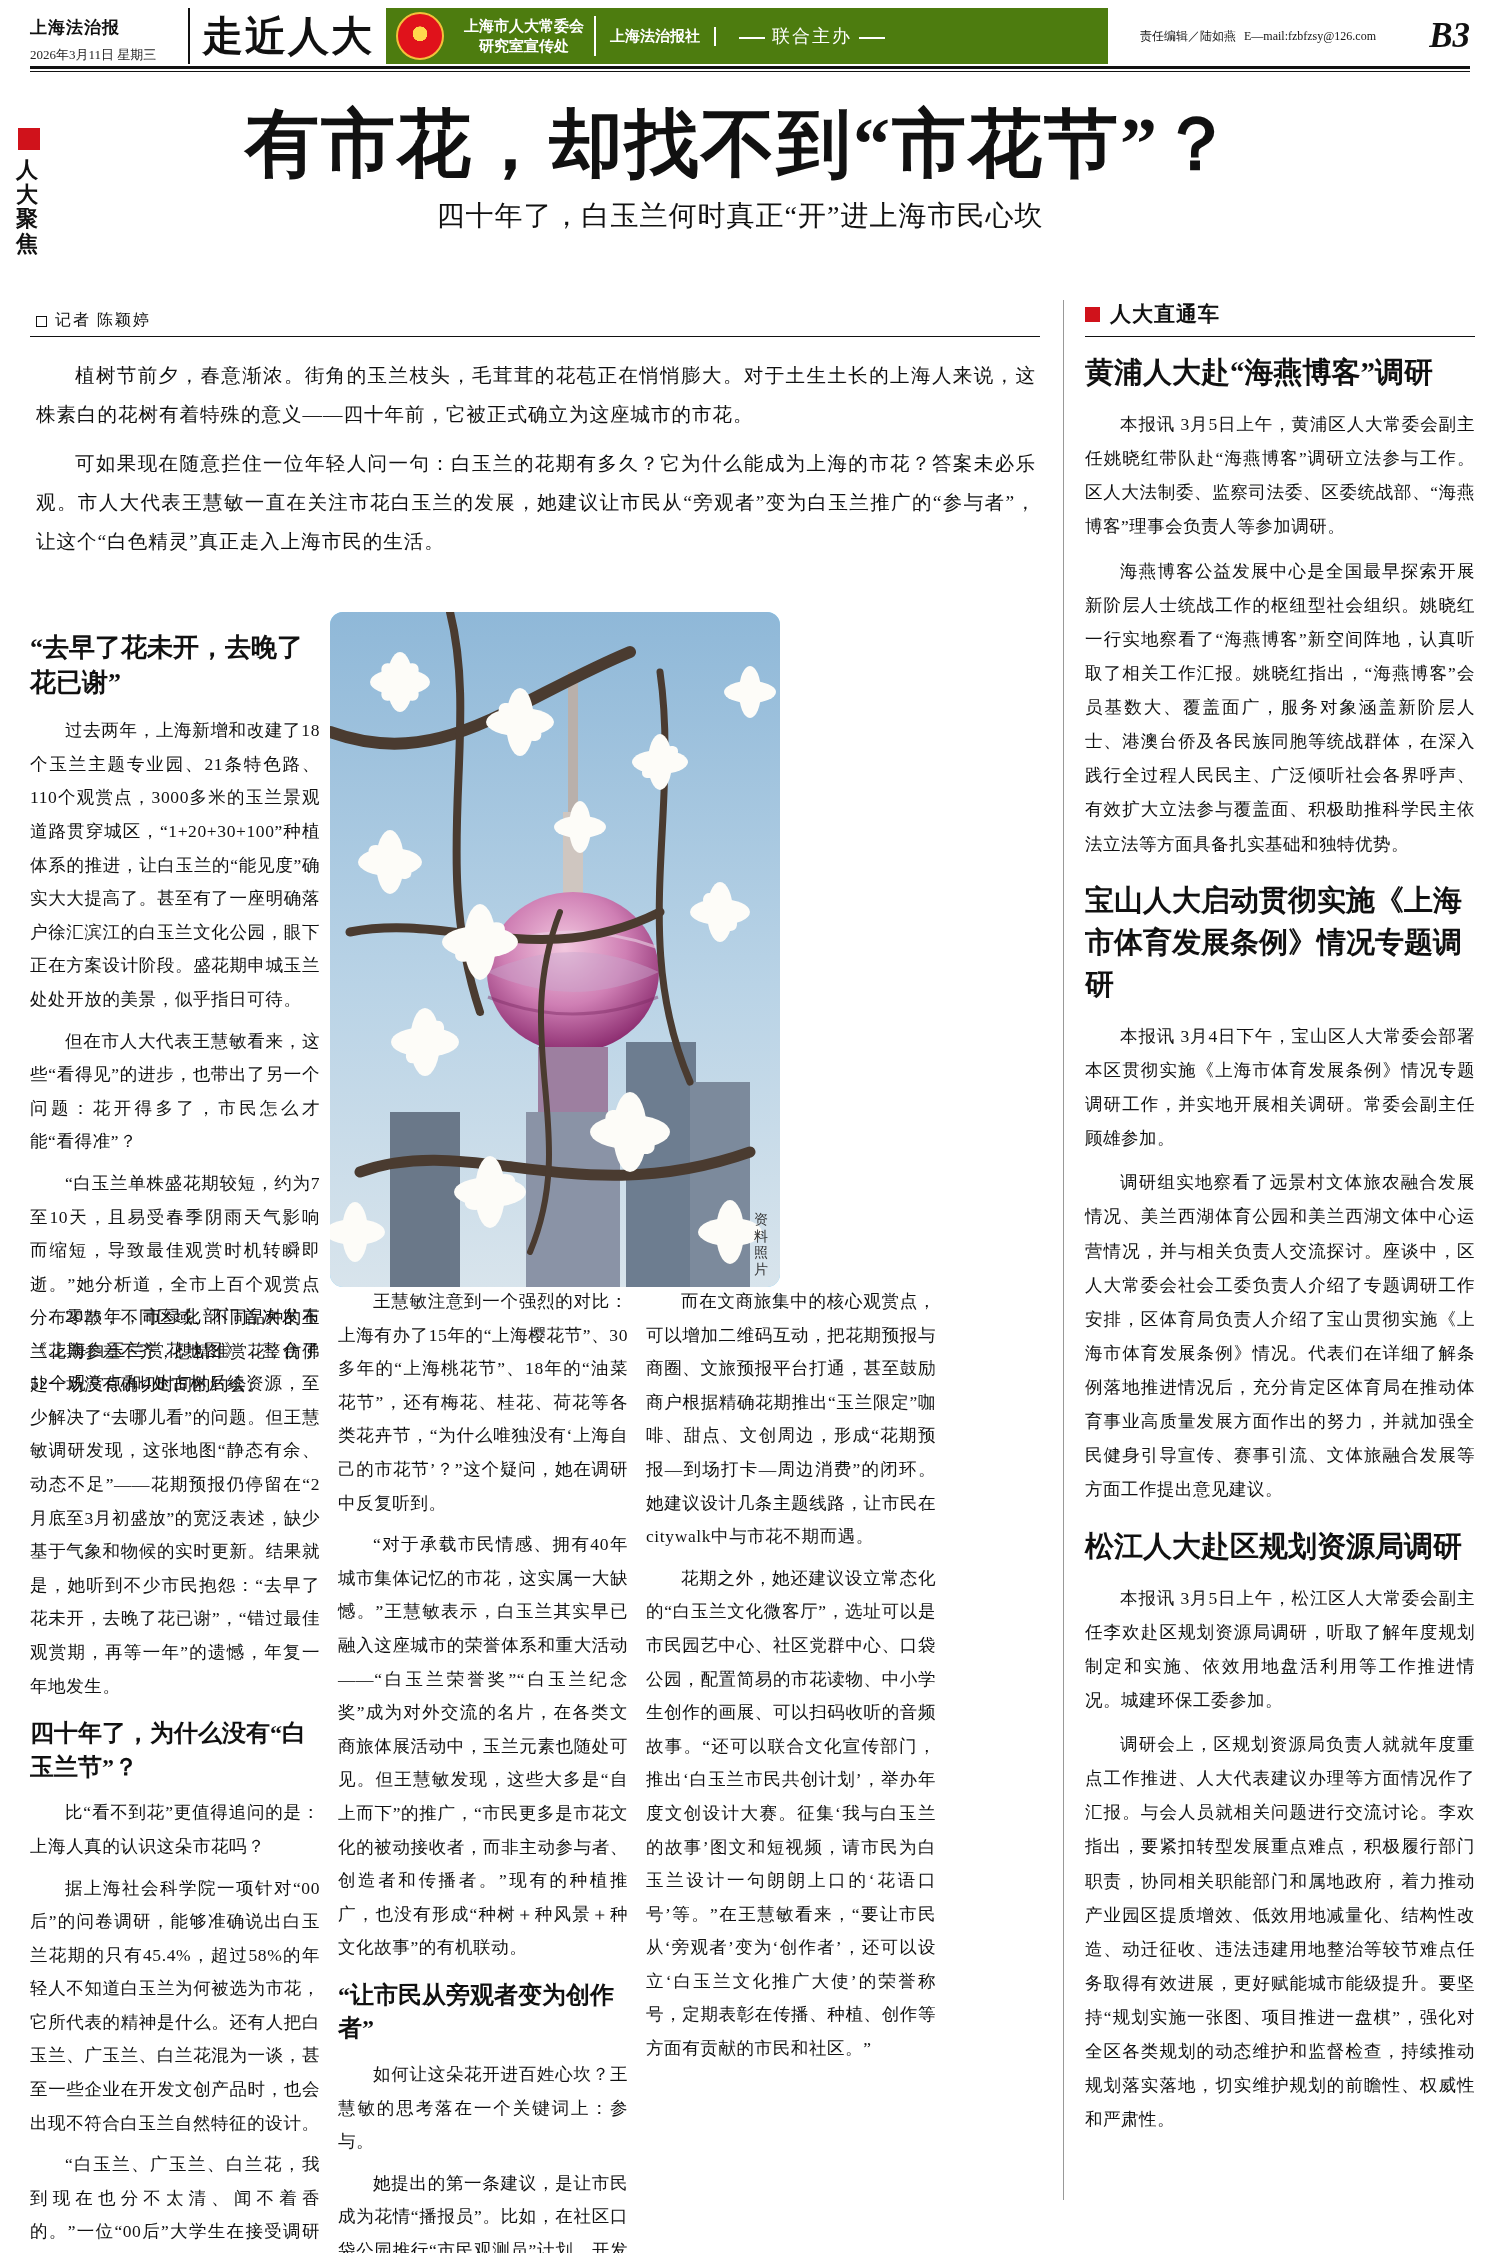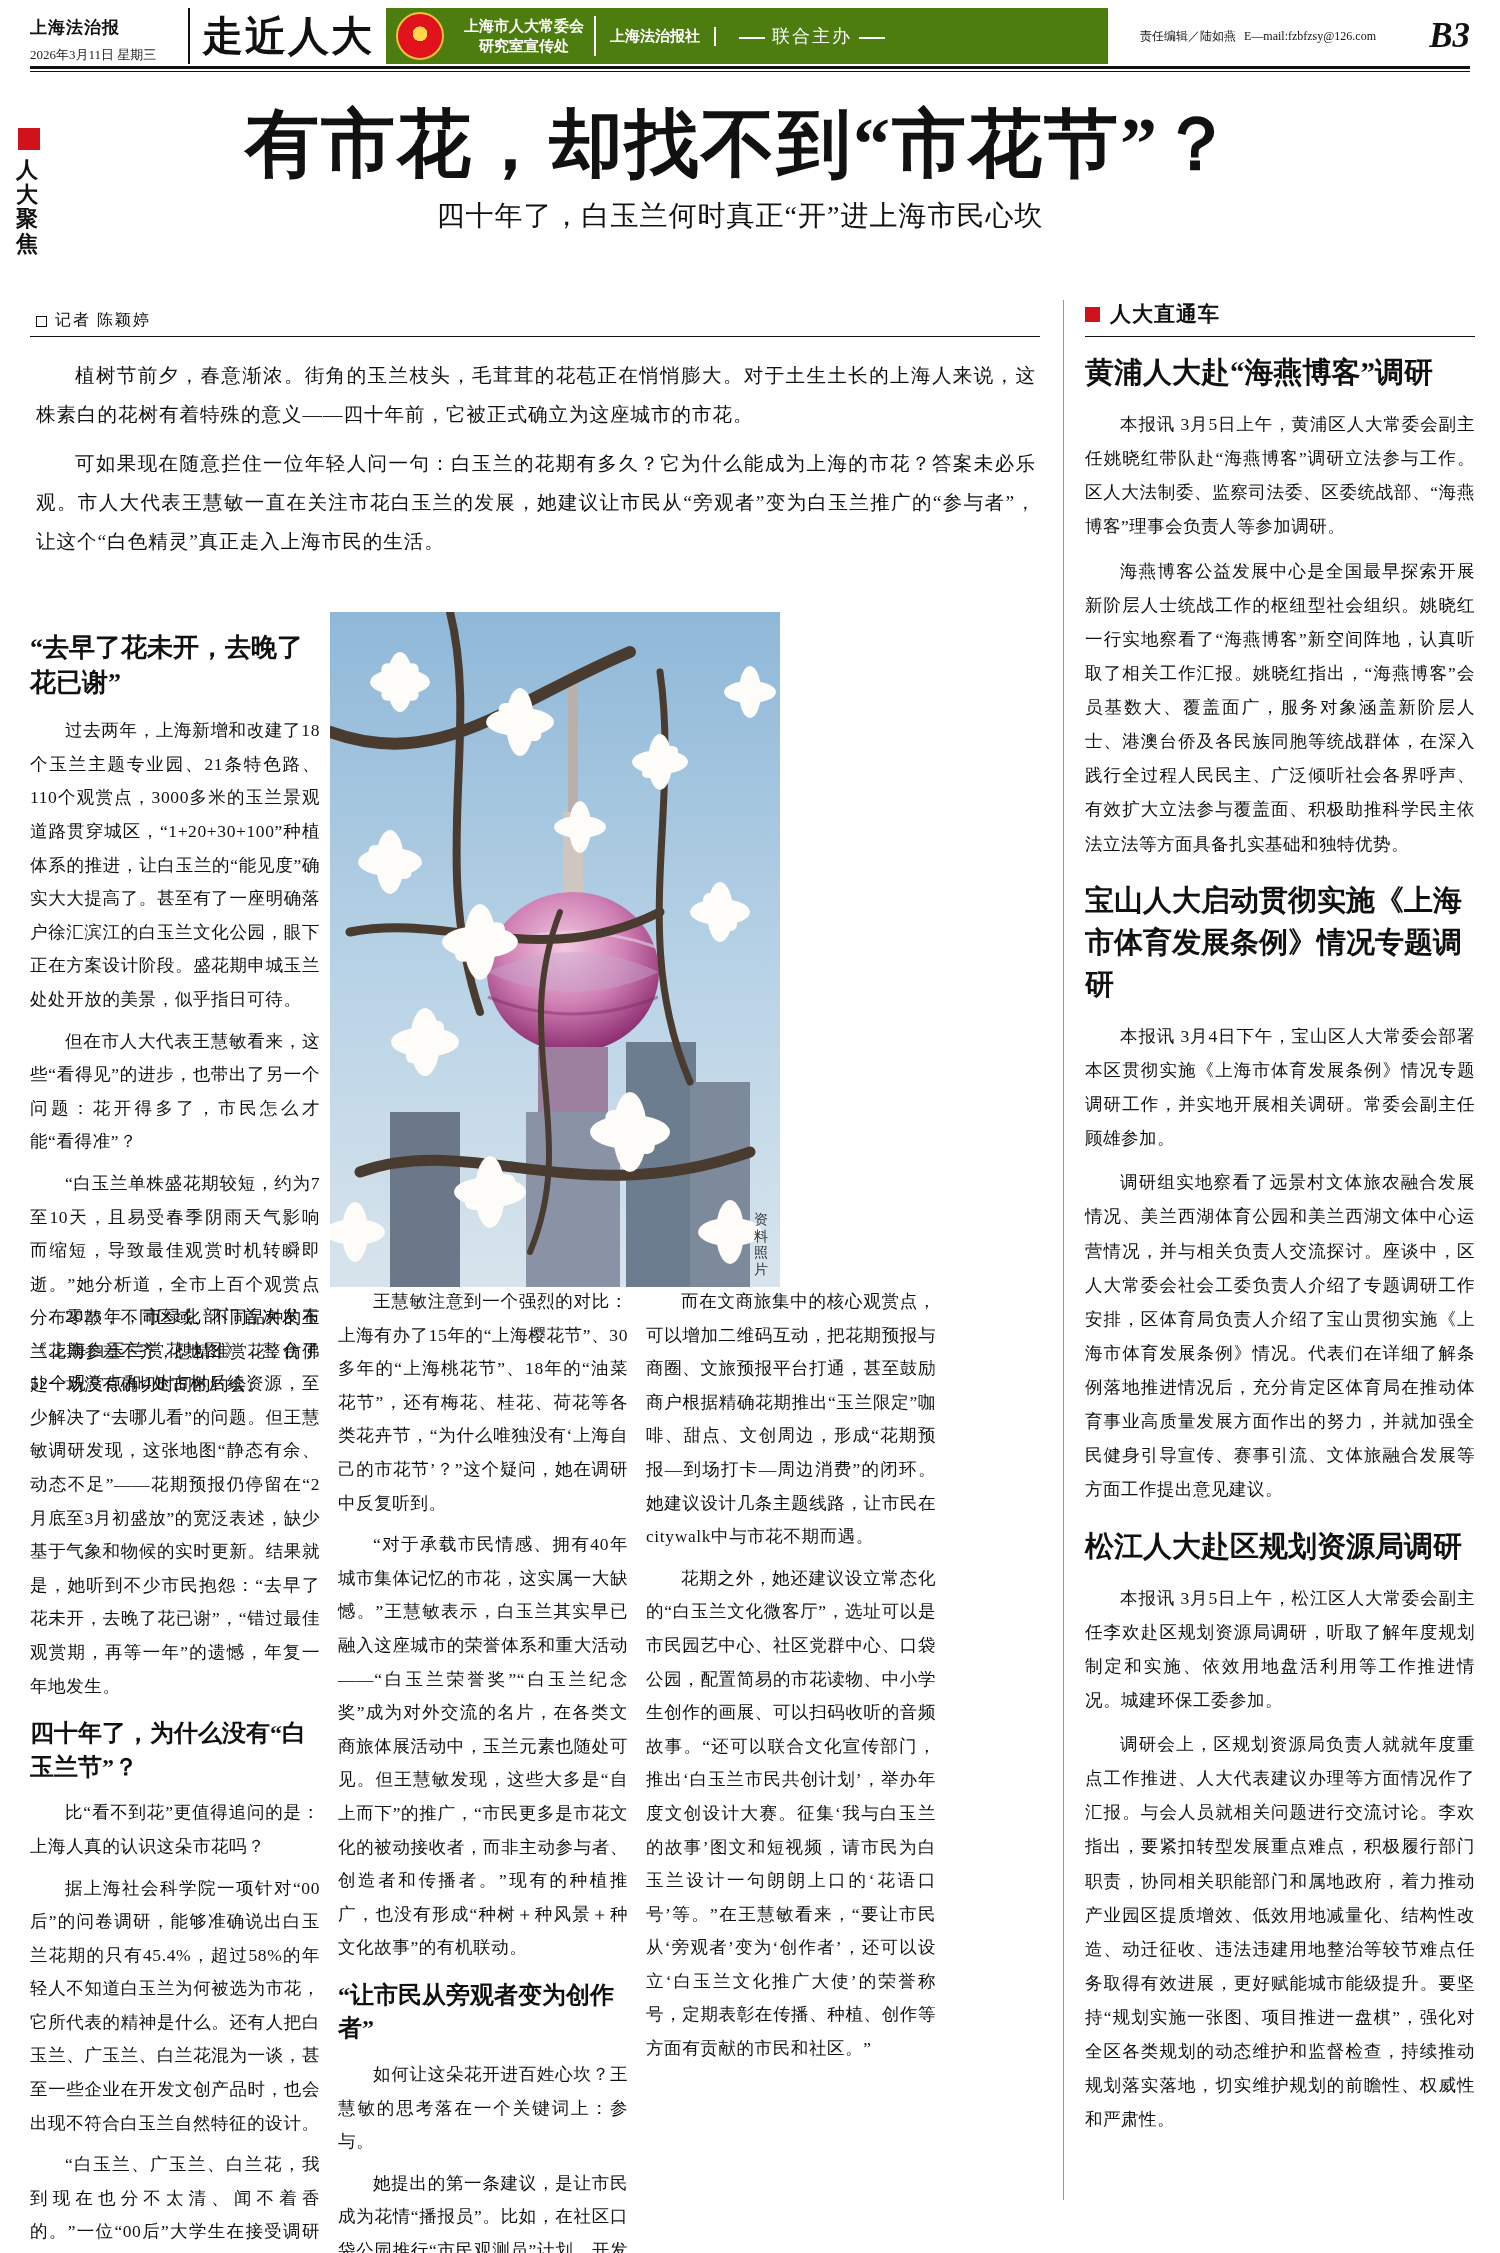--- a/index.html
+++ b/index.html
@@ -45,21 +45,21 @@
   
   .lead{position:absolute;left:36px;top:356px;width:1000px;font-size:19.5px;line-height:2.0;letter-spacing:1.0px;text-align:justify;}
   .lead p{margin:0 0 10px 0;text-indent:2em;}
 
   
   .sub1{position:absolute;left:30px;top:630px;width:290px;}
   .sub1 h2{font-size:26px;font-weight:bold;margin:0 0 14px 0;line-height:1.35;letter-spacing:0px;}
   .colbody{font-size:17.5px;line-height:1.92;letter-spacing:0.6px;text-align:justify;}
   .colbody p{margin:0 0 8px 0;text-indent:2em;}
 
-  .photo{position:absolute;left:330px;top:612px;width:450px;height:675px;overflow:hidden;background:#7dd3fc;}
+  .photo{position:absolute;left:330px;top:612px;width:450px;height:675px;overflow:hidden;background:#7dd3fc;border-radius:13px;}
   .photocap{position:absolute;right:6px;bottom:8px;width:26px;font-size:14px;color:#333;line-height:1.2;text-align:center;}
 
   .colA{position:absolute;left:30px;top:1300px;width:290px;}
   .colB{position:absolute;left:338px;top:1285px;width:290px;}
   .colC{position:absolute;left:646px;top:1285px;width:290px;}
   .colB h3,.colA h3{font-size:24px;font-weight:bold;margin:14px 0 12px 0;line-height:1.4;}
 
   
   .rail{position:absolute;left:1085px;top:300px;width:390px;}
   .rail-head{display:flex;align-items:center;margin-bottom:8px;}

